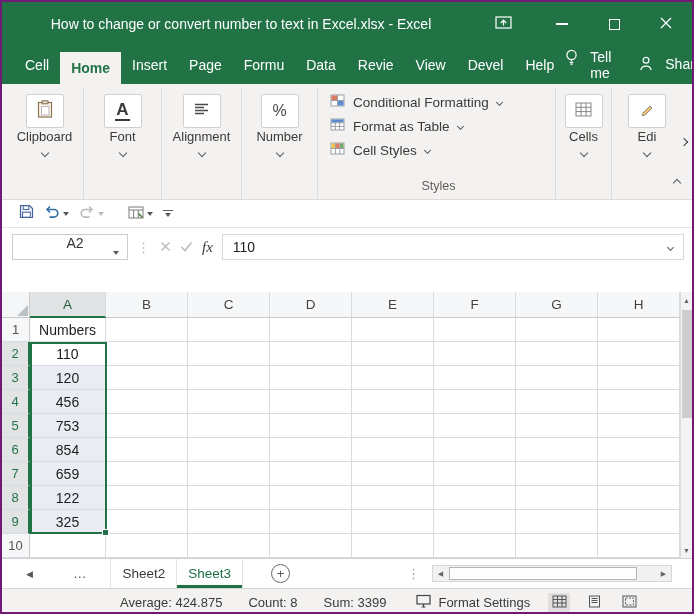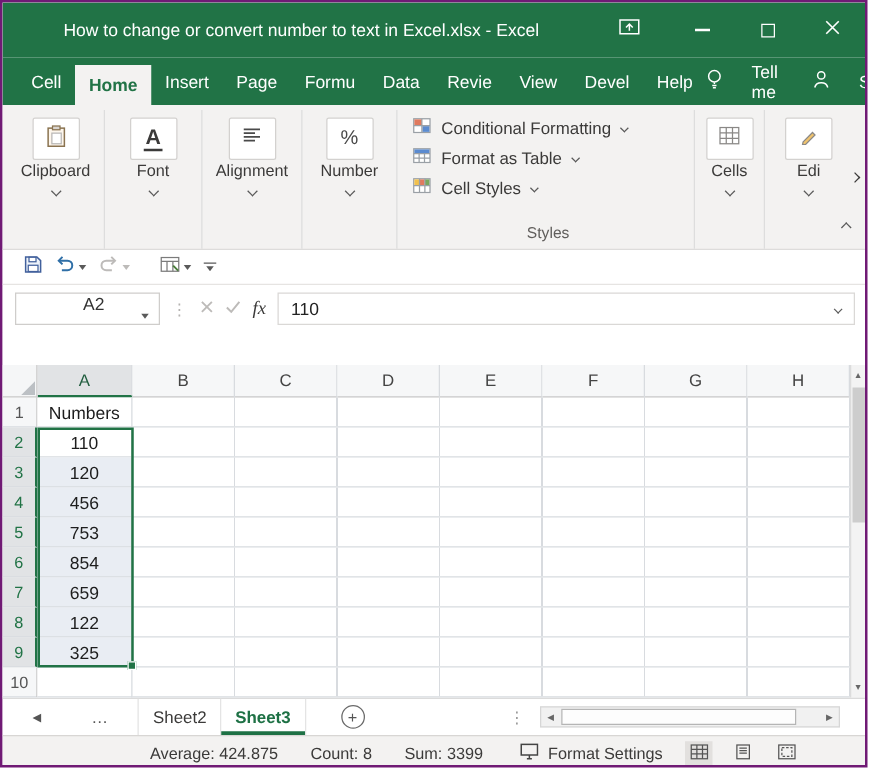--- a/index.html
+++ b/index.html
@@ -14,21 +14,21 @@
   .tb-btn { width:52px; display:flex; align-items:center; justify-content:center; cursor:default; }
   .tb-btn.ribbonopts { width:46px; margin-right:10px; }
   .min-glyph { width:12px; height:2px; background:#fff; }
   .max-glyph { width:11px; height:11px; border:1.4px solid #fff; }
 
   
   .menubar { flex:0 0 38px; background:#217346; display:flex; align-items:stretch; color:#fff; font-size:14px; padding-left:12px; }
   .mtab { padding:0 11px; display:flex; align-items:center; cursor:default; }
   .mtab.active { background:#f3f2f1; color:#217346; font-weight:bold; align-self:flex-end; height:32px; }
   .mbar-right { margin-left:auto; display:flex; align-items:center; gap:28px; padding-right:24px; }
-  .mbar-item { display:flex; align-items:center; gap:23px; }
+  .mbar-item { display:flex; gap:12px; }
 
   
   .ribbon { flex:0 0 116px; background:#f3f2f1; position:relative; display:flex; padding:4px 0 0 4px; border-bottom:1px solid #dddcdb; }
   .rgroup { display:flex; flex-direction:column; align-items:center; padding:2px 4px 6px; border-right:1px solid #ddd; flex:0 0 auto; }
   .g-clipboard{width:78px;} .g-font{width:78px;} .g-alignment{width:80px;} .g-number{width:76px;}
   .g-cells{width:56px;} .g-edit{width:70px; border-right:none; overflow:hidden;}
   .tile { width:38px; height:34px; background:#fff; border:1px solid #d3d1cf; border-radius:2px; display:flex; align-items:center; justify-content:center; margin-top:4px; }
   .glabel { margin-top:1px; font-size:13px; color:#3b3a39; white-space:nowrap; }
   .gchev { margin-top:6px; }
   .chev { display:inline-block; width:6px; height:6px; border-right:1.4px solid #5a5a5a; border-bottom:1.4px solid #5a5a5a; transform:rotate(45deg); }
@@ -82,21 +82,21 @@
   .vs-arrow { height:16px; width:100%; display:flex; align-items:center; justify-content:center; font-size:7px; color:#666; }
   .vs-thumb { width:10px; height:108px; background:#cdcdcd; margin-top:2px; }
   .vs-bottom { margin-top:auto; }
 
   
   .sheetbar { flex:0 0 30px; background:#fff; display:flex; align-items:center; font-size:13.5px; color:#444; border-top:1px solid #cfcfcf; }
   .snav { padding-left:24px; color:#555; font-size:9px; }
   .sellipsis { margin-left:40px; color:#555; letter-spacing:2px; }
   .stab { padding:0 11px; height:100%; display:flex; align-items:center; color:#3b3a39; border-right:1px solid #e4e4e4; cursor:default; }
   .stab.first { margin-left:22px; border-left:1px solid #e4e4e4; }
-  .stab.active { color:#1e7145; font-weight:bold; box-shadow:inset 0 -3px 0 #1e7145; }
+  .stab.active { color:#1e7145; font-weight:normal; box-shadow:inset 0 -3px 0 #1e7145; }
   .newsheet { width:19px; height:19px; border-radius:50%; border:1.3px solid #6a6a6a; display:flex; align-items:center; justify-content:center; font-size:13px; line-height:1; color:#555; margin-left:28px; }
   .sb-dots { margin-left:auto; color:#9a9a9a; font-size:13px; }
   .hscroll { display:flex; align-items:center; margin:0 20px 0 12px; width:240px; height:17px; background:#f1f1f1; border:1px solid #d6d6d6; }
   .hs-btn { width:15px; text-align:center; font-size:7px; color:#666; }
   .hs-thumb { height:13px; background:#fdfdfd; border:1px solid #b5b5b5; width:188px; margin:0 1px; }
 
   
   .statusbar { flex:0 0 28px; background:#f3f2f1; border-top:1px solid #d8d6d4; display:flex; align-items:center; font-size:13px; color:#3b3a39; padding-left:118px; }
   .st-item { margin-right:26px; white-space:nowrap; }
   .ds { display:flex; align-items:center; gap:7px; margin-left:4px; }

